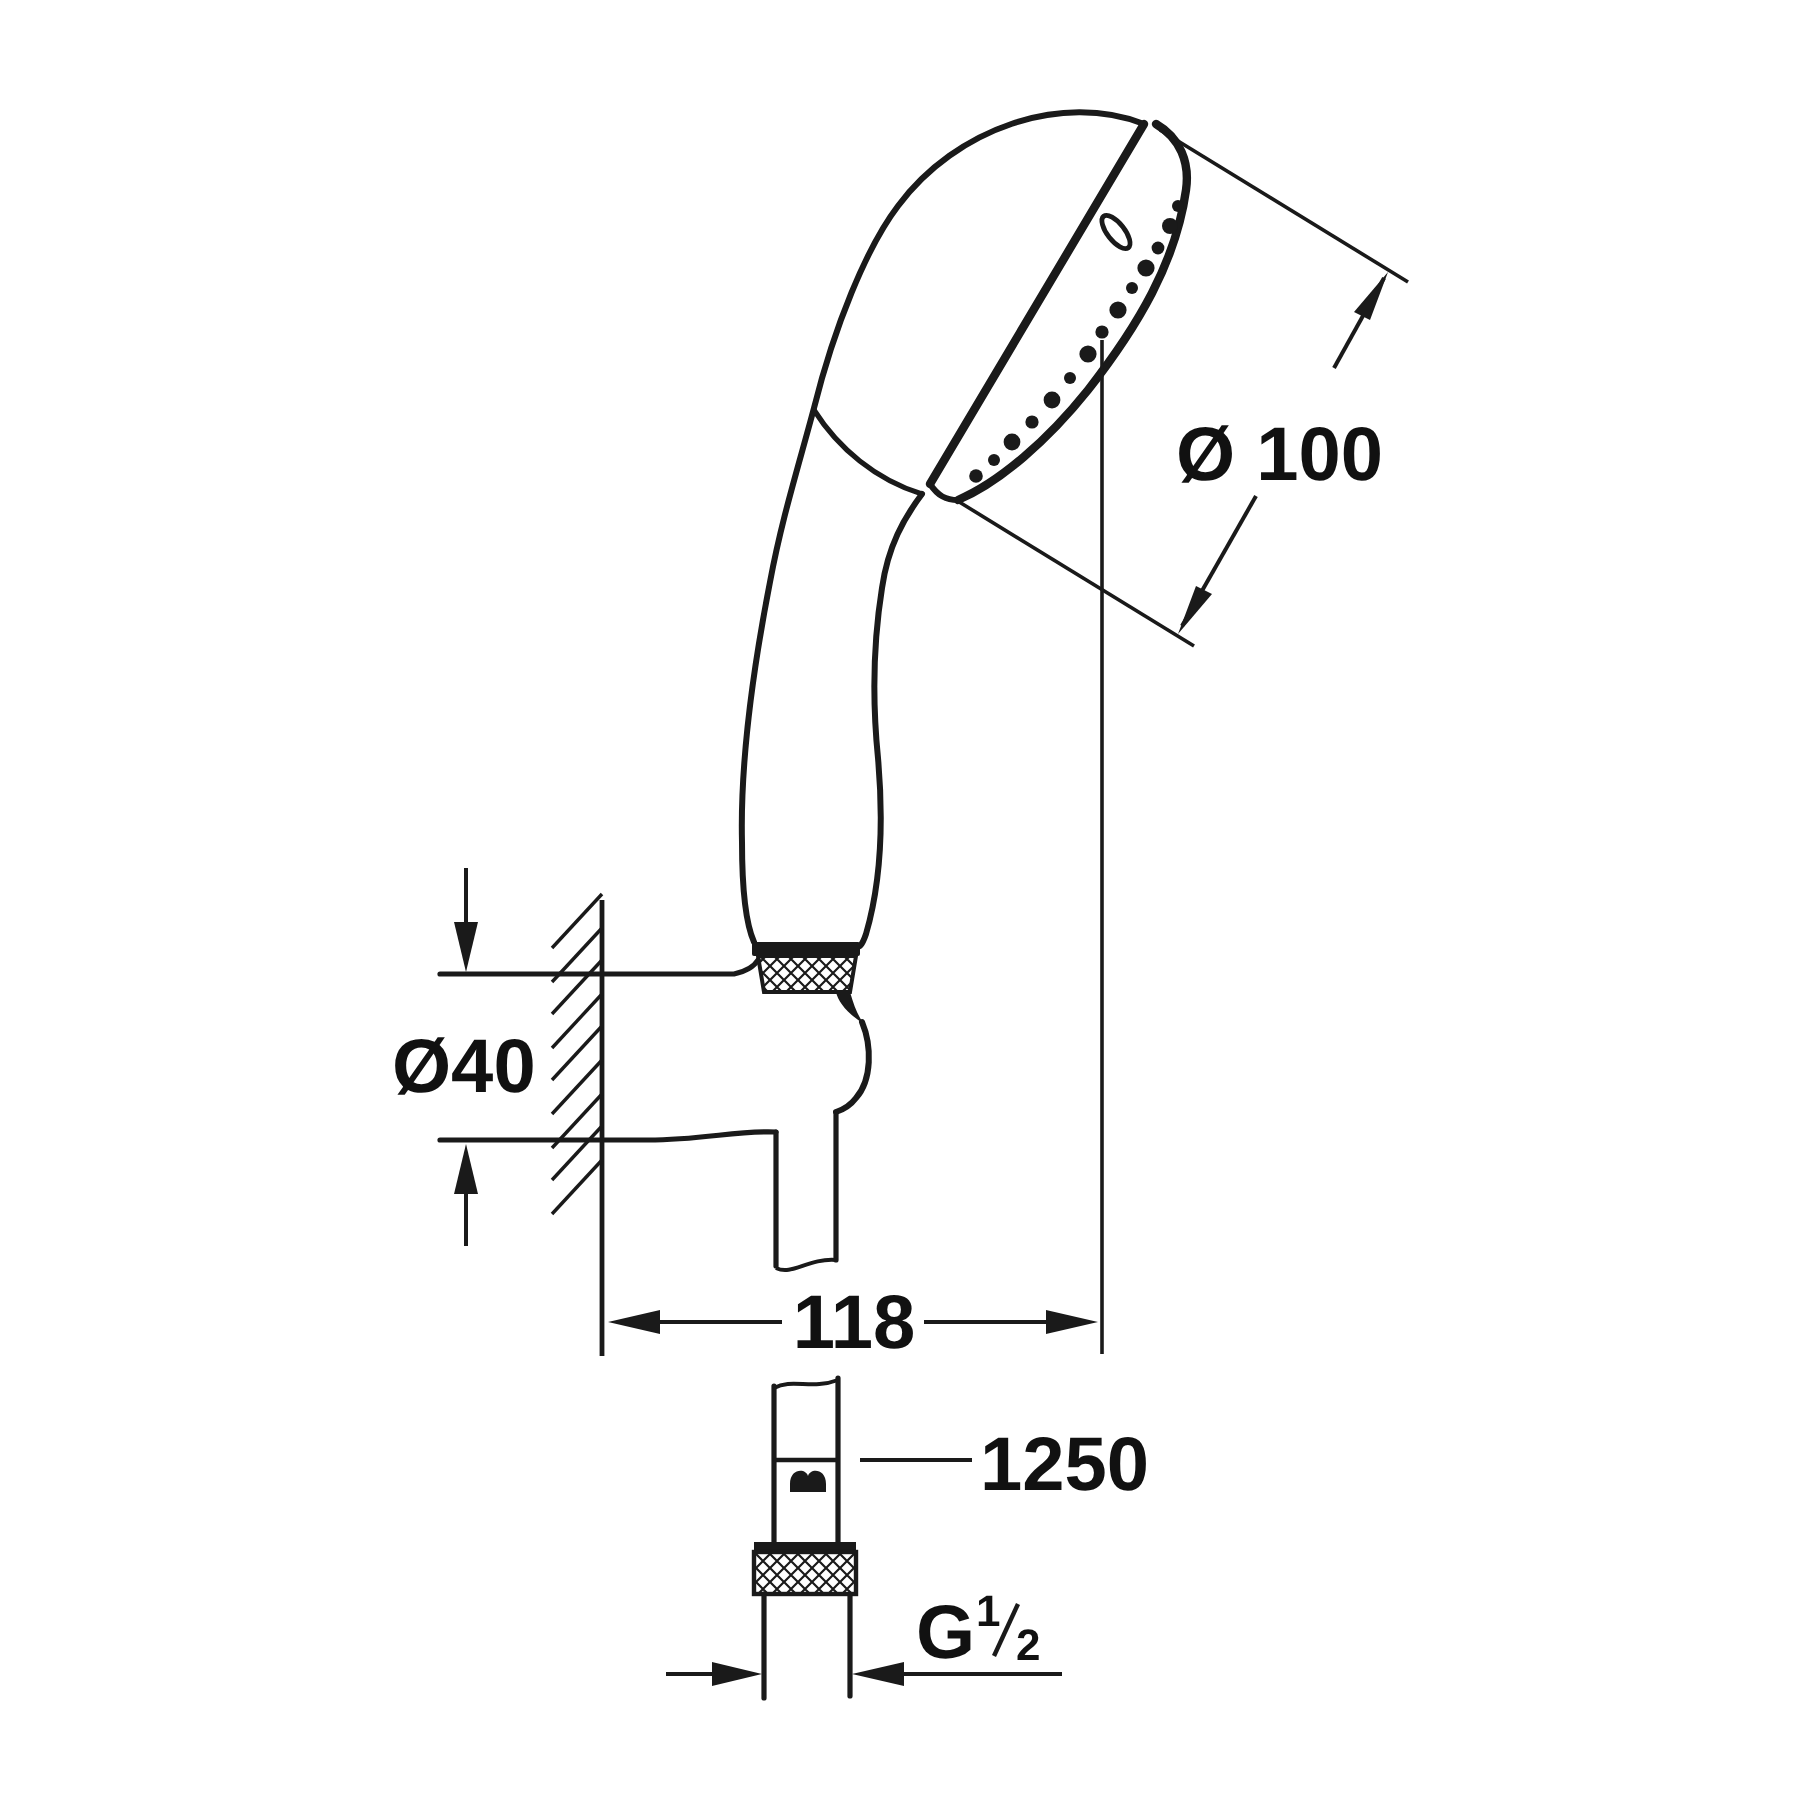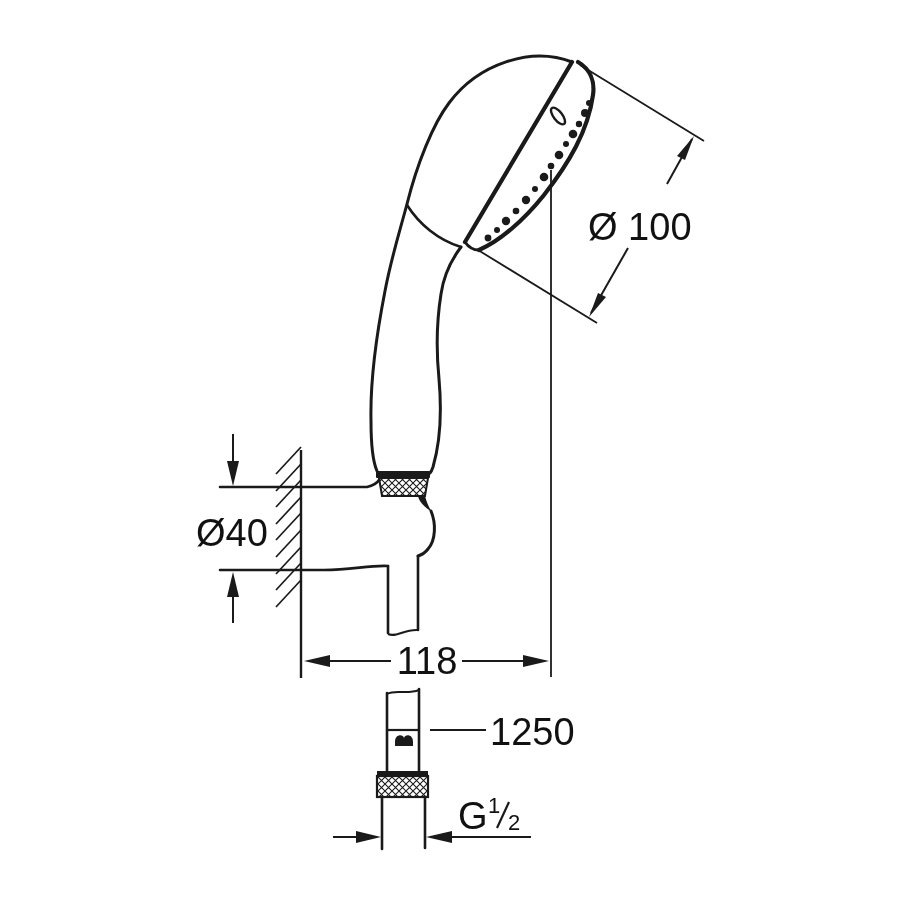--- a/index.html
+++ b/index.html
@@ -9,20 +9,21 @@
     width: 900px;
     height: 900px;
     overflow: hidden;
     font-family: "Liberation Sans", sans-serif;
   }
   .canvas {
     position: relative;
     width: 900px;
     height: 900px;
     background: #ffffff;
+    font-weight: bold;
   }
   svg { display: block; }
   .obj  { fill: none; stroke: #1a1a1a; stroke-width: 3;   stroke-linecap: round; stroke-linejoin: round; }
   .objthick { fill: none; stroke: #1a1a1a; stroke-width: 4.2; stroke-linecap: round; stroke-linejoin: round; }
   .obj26{ fill: none; stroke: #1a1a1a; stroke-width: 2.6; stroke-linecap: round; }
   .dim  { fill: none; stroke: #1a1a1a; stroke-width: 2;   stroke-linecap: butt; }
   .thin { fill: none; stroke: #1a1a1a; stroke-width: 1.8; stroke-linecap: butt; }
   .hatchline { fill: none; stroke: #1a1a1a; stroke-width: 1.7; stroke-linecap: butt; }
   .solid { fill: #1a1a1a; stroke: none; }
   .arrow { fill: #1a1a1a; stroke: none; }

